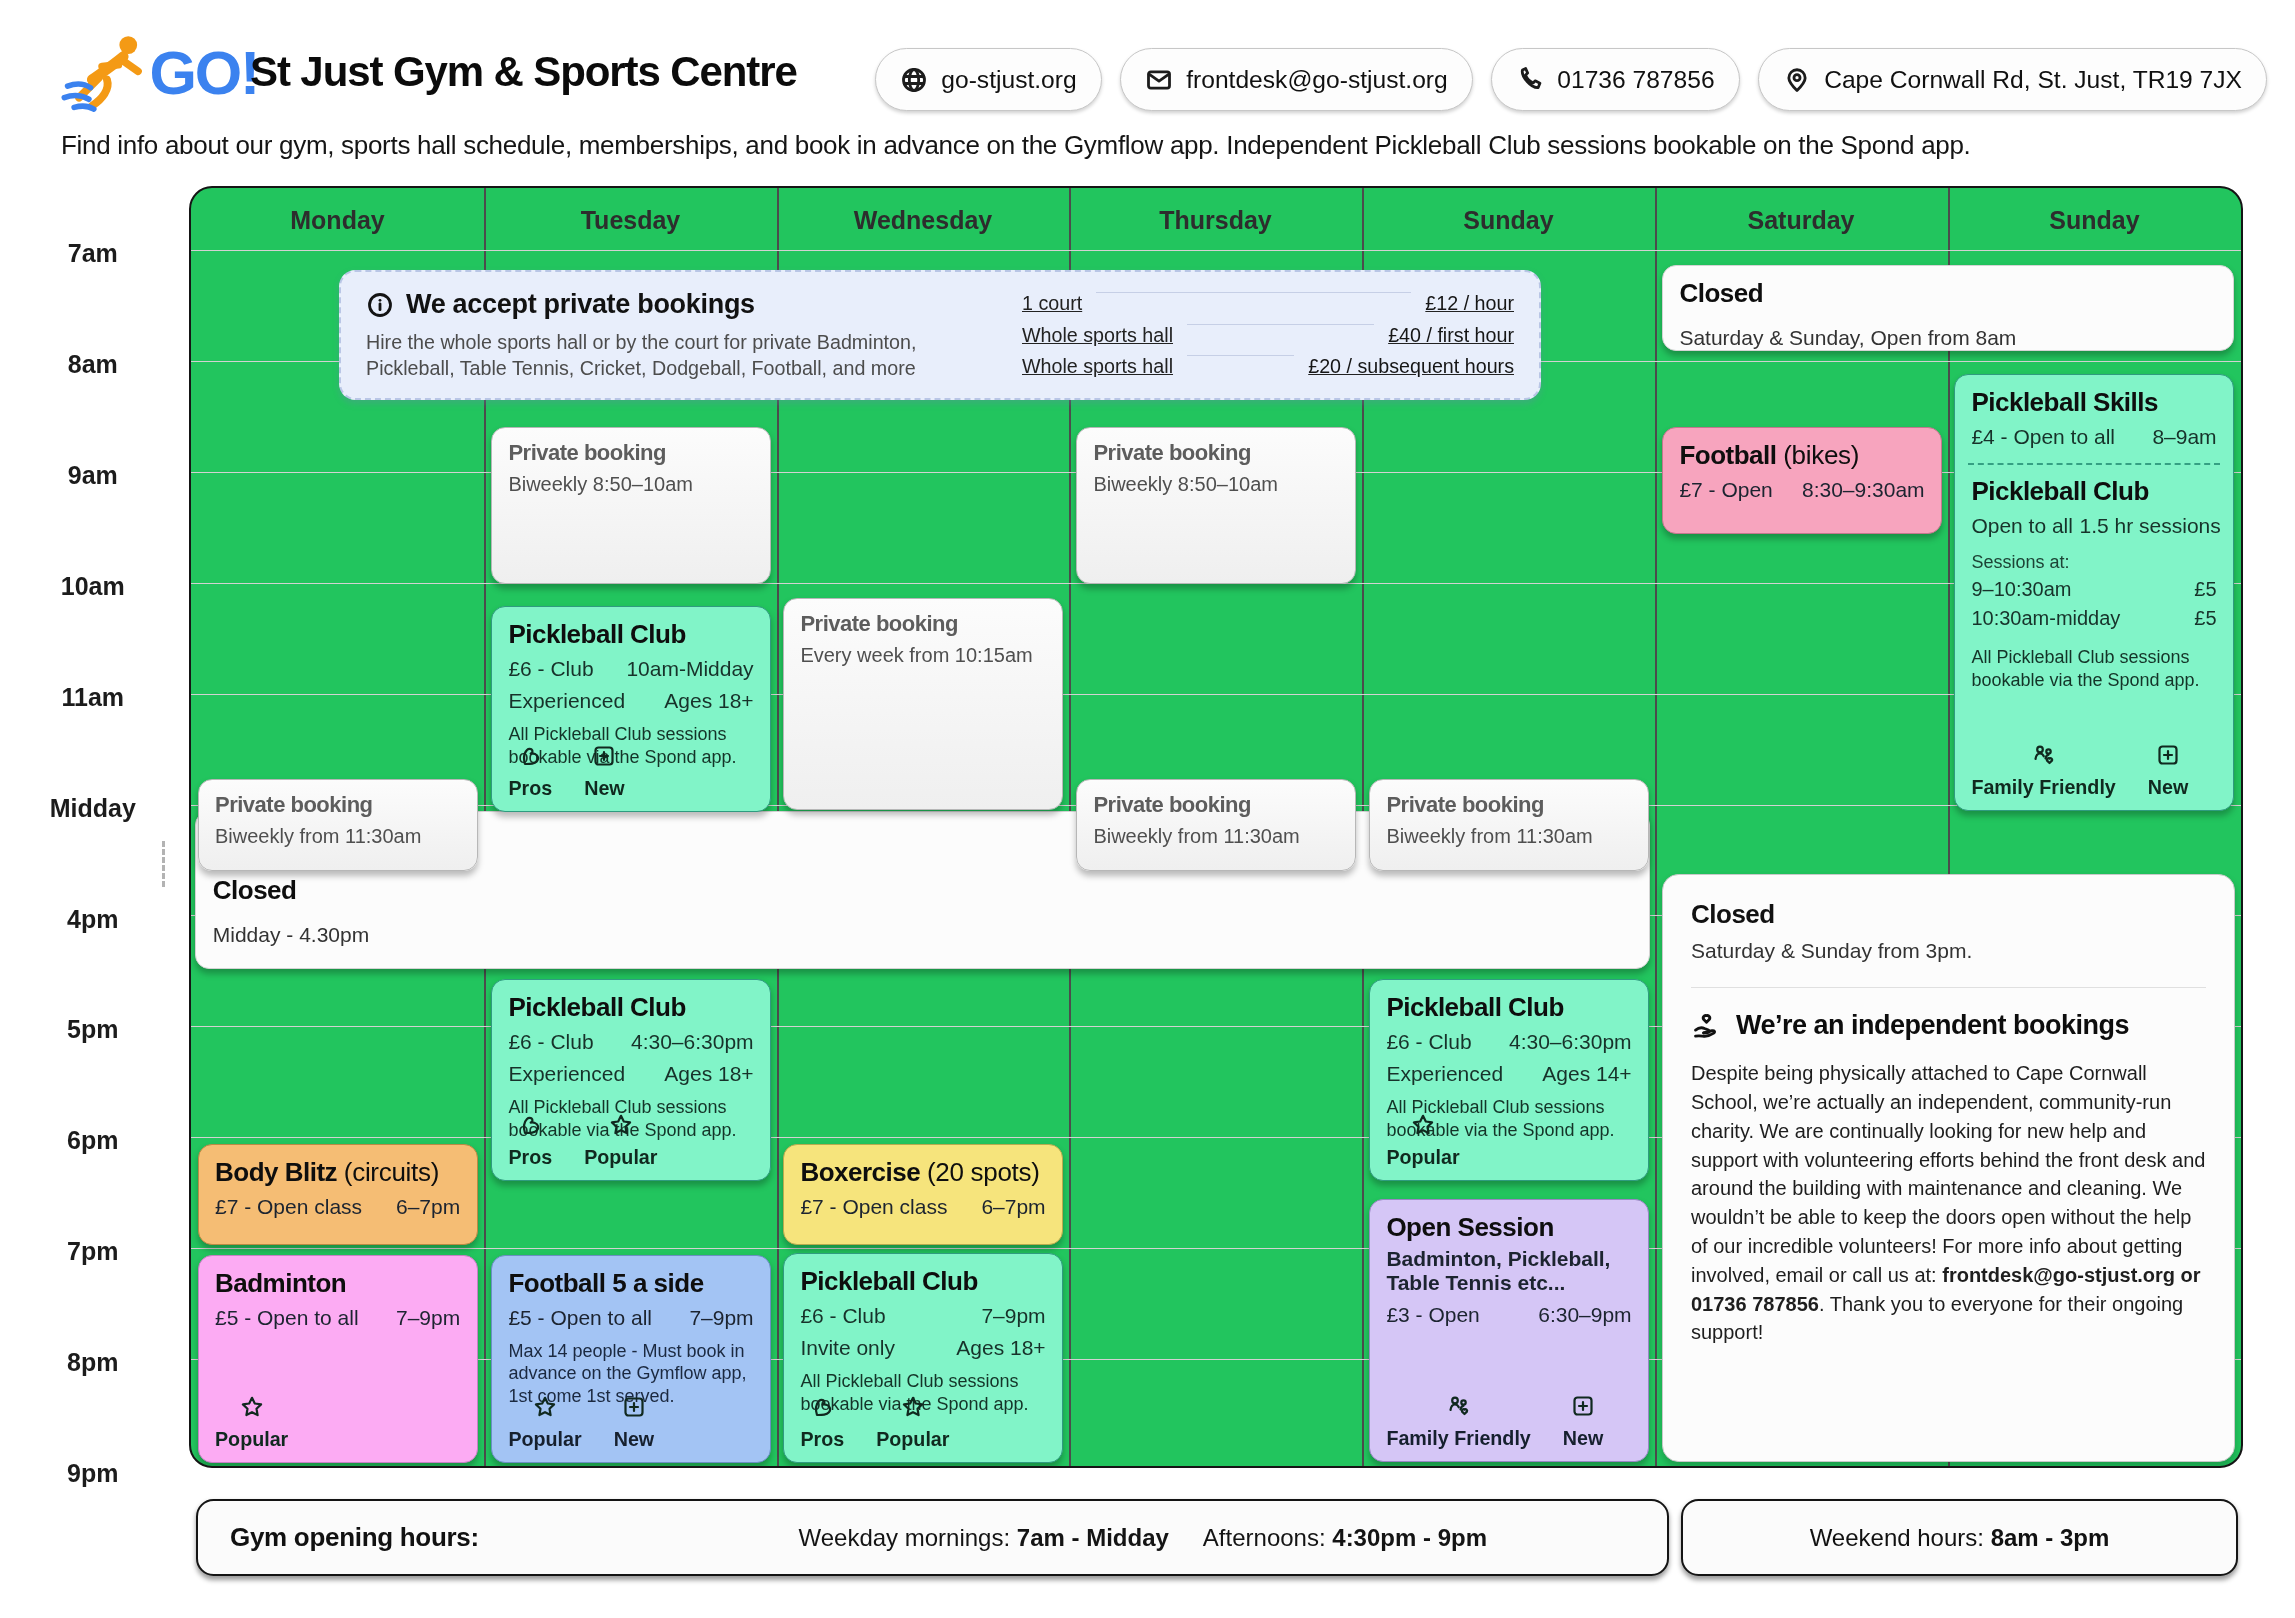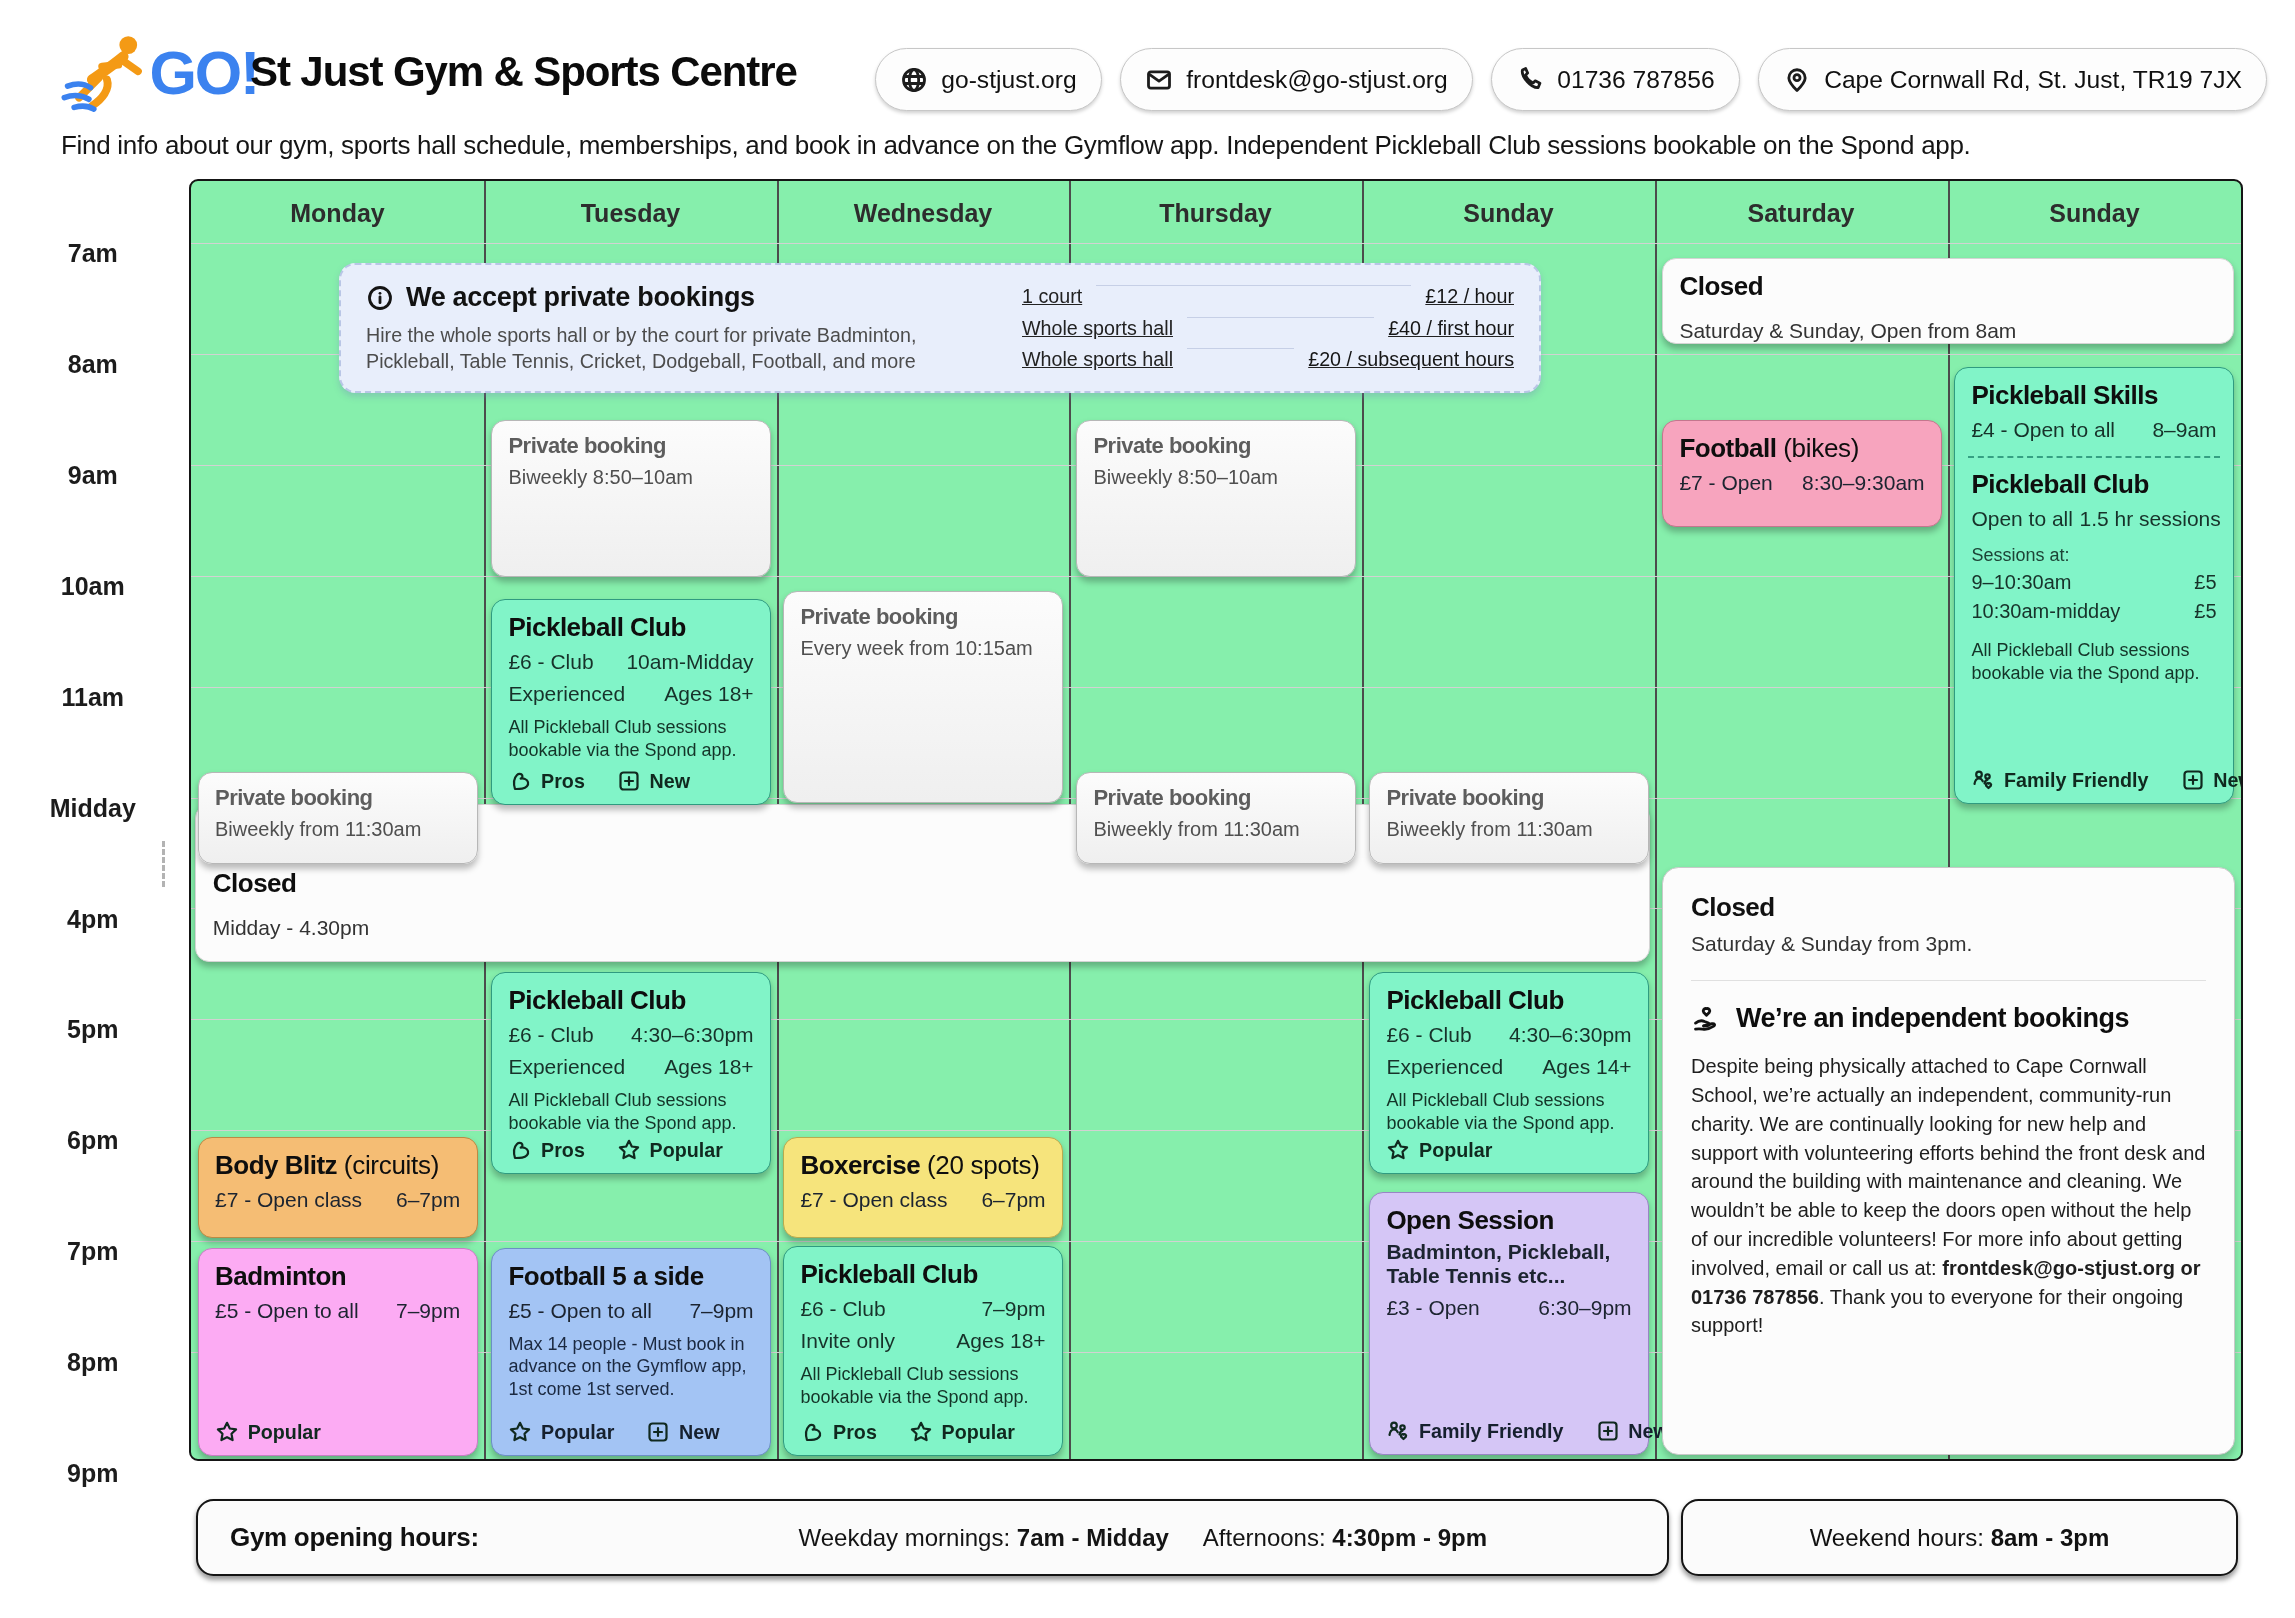--- a/index.html
+++ b/index.html
@@ -12,22 +12,22 @@
   .logo-go{font-size:61px;font-weight:800;color:#3b82ef;letter-spacing:-2.2px;margin-left:-18.6px;}
   .site-title{position:absolute;left:250px;top:48px;font-size:42px;font-weight:700;color:#0b0b0b;letter-spacing:-1.1px;}
   .pills{position:absolute;right:28px;top:48px;display:flex;gap:18.6px;}
   .pill{display:flex;align-items:center;gap:13px;height:61px;padding:0 24px;border:1.6px solid #c7c7c7;
         border-radius:33px;background:#fdfdfd;box-shadow:0 2.2px 3.8px rgba(0,0,0,.18);
         font-size:24.6px;font-weight:500;color:#101010;white-space:nowrap;}
   .pill svg{width:28px;height:28px;stroke:#1c1c1c;fill:none;stroke-width:2.4;stroke-linecap:round;stroke-linejoin:round;}
   .subtitle{position:absolute;left:61px;top:130px;font-size:26px;color:#151515;letter-spacing:-0.3px;white-space:nowrap;}
 
   
-  .cal{position:absolute;left:189px;top:179px;width:2050px;height:1278px;background:#86efac;
-       border:2.7px solid #151515;border-radius:9px;overflow:hidden;}
+  .cal{position:absolute;left:189px;top:186px;width:2050px;height:1278px;background:#22c55e;
+       border:2.7px solid #151515;border-radius:23px;overflow:hidden;}
   .vline{position:absolute;top:0;bottom:0;width:1.6px;background:#4c4c4c;}
   .hline{position:absolute;left:0;right:0;height:1.1px;background:#d2d2d2;}
   .dayhead{position:absolute;top:13px;height:38px;display:flex;align-items:center;justify-content:center;
            font-size:25px;font-weight:600;color:#2d2d2d;}
   .timelabel{position:absolute;left:15.3px;width:155px;text-align:center;font-size:25px;font-weight:600;color:#1c1c1c;}
   .timebreak{position:absolute;left:162px;top:841px;height:46px;width:0;border-left:3.8px dashed #b3b3b3;}
 
   
   .banner{position:absolute;left:148px;top:82px;width:1202px;height:130px;background:#e8eefb;
           border:2.2px dashed #b9c6e6;border-radius:16.4px;box-shadow:0 3.3px 6.6px rgba(110,130,180,.30);
@@ -43,21 +43,21 @@
 
   
   .ev{position:absolute;width:280px;border-radius:14px;border:1.6px solid;box-sizing:border-box;
       padding:13px 16.4px;box-shadow:0 4.4px 6.6px rgba(0,0,0,.26);z-index:4;}
   .ev .t{font-size:26px;font-weight:700;color:#0e0e0e;letter-spacing:-0.5px;line-height:1.08;}
   .ev .t .sfx{font-weight:400;letter-spacing:-0.3px;}
   .meta{display:flex;justify-content:space-between;gap:6.6px;font-size:21px;font-weight:500;color:#17322a;margin-top:8.7px;white-space:nowrap;}
   .desc{font-size:18px;line-height:1.26;color:#143428;margin-top:9.8px;font-weight:400;}
   .badges{position:absolute;left:16.4px;right:13px;bottom:11px;display:flex;gap:32px;align-items:center;
           font-size:19.7px;font-weight:600;color:#10291f;white-space:nowrap;}
-  .badge{display:flex;align-items:center;gap:8.7px;}
+  .badge{display:flex;align-items:center;gap:8.7px;flex-direction:column;}
   .badge svg{width:24px;height:24px;stroke:#10291f;fill:none;stroke-width:2.2;stroke-linecap:round;stroke-linejoin:round;}
 
   .green{background:#81f4c8;border-color:#2f9b80;}
   .pink{background:#f7a4be;border-color:#c4768e;}
   .magenta{background:#fcabf3;border-color:#c77fc4;}
   .orange{background:#f5bd74;border-color:#bb8a44;}
   .yellow{background:#f6e47c;border-color:#b8ab4e;}
   .blue{background:#a3c4f4;border-color:#6b8fc4;}
   .purple{background:#d5c6f6;border-color:#9886c4;}
   .blue .meta,.purple .meta,.yellow .meta,.orange .meta,.pink .meta,.magenta .meta{color:#1c2430;}

